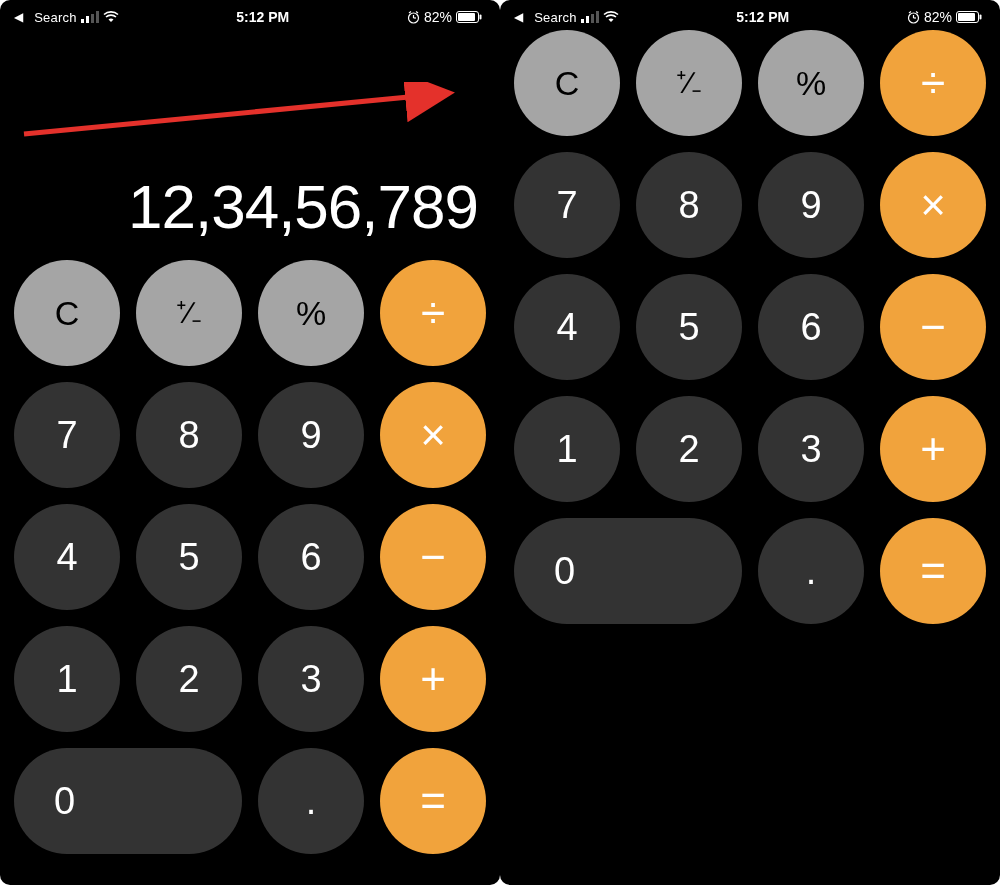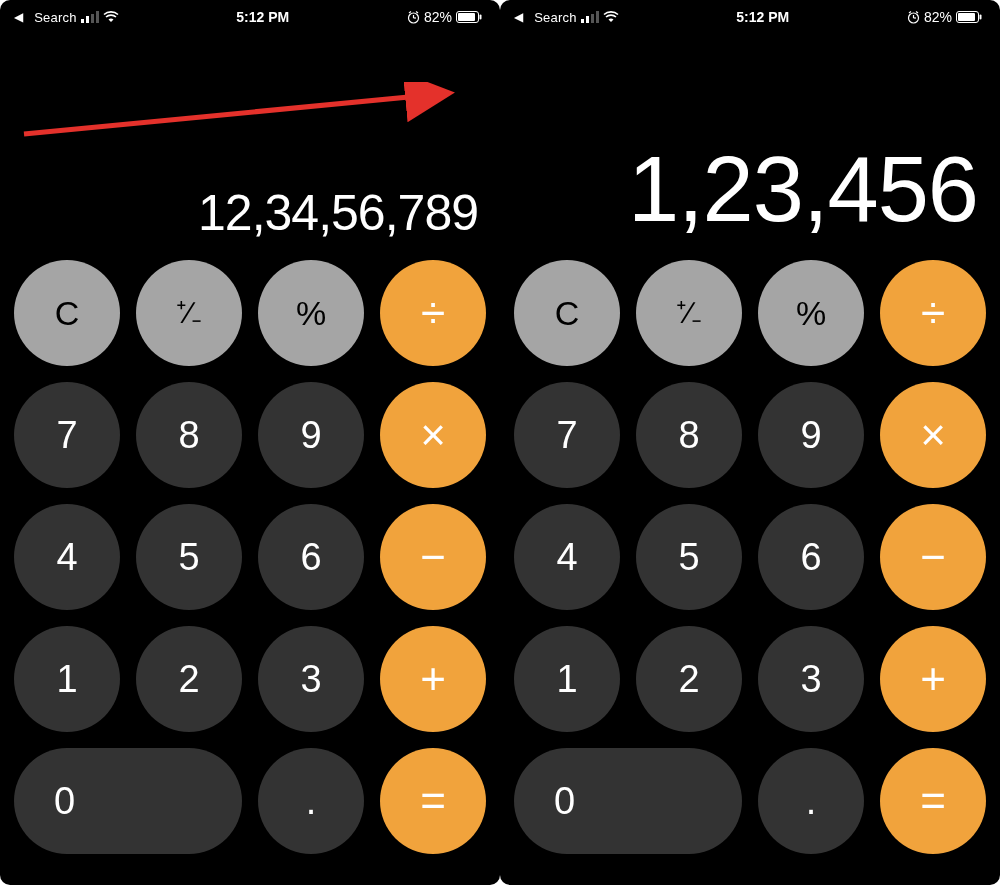--- a/index.html
+++ b/index.html
@@ -15,21 +15,21 @@
   
   .status { height: 30px; display: flex; align-items: center; justify-content: space-between; font-size: 14px; padding: 4px 4px 0 0; }
   .status .left, .status .right { display: flex; align-items: center; gap: 4px; }
   .status .left .back-caret { font-size: 12px; }
   .status .left .search { font-size: 13px; letter-spacing: .2px; margin-left: 7px; }
   .status .center { font-weight: 600; font-size: 14px; }
   .status svg { display: block; }
 
   
   .display-area { flex: 0 0 auto; height: 230px; display: flex; align-items: flex-end; justify-content: flex-end; padding: 0 8px 18px 8px; position: relative; }
-  .display-text { font-size: 50px; font-weight: 300; letter-spacing: -1px; white-space: nowrap; }
+  .display-text { font-size: 62px; font-weight: 300; letter-spacing: -1px; white-space: nowrap; }
 
   
   .arrow-ann { position: absolute; top: 52px; left: 6px; width: 450px; height: 60px; pointer-events: none; }
 
   
   .keypad { flex: 1; display: flex; flex-direction: column; gap: 16px; }
   .row { display: flex; gap: 16px; }
   .btn {
     width: 106px; height: 106px; border-radius: 53px; display: flex; align-items: center; justify-content: center;
     font-size: 38px; font-weight: 400; color: #fff; user-select: none; cursor: pointer;
@@ -193,23 +193,20 @@
           </svg>
         <span>82%</span>
         <svg width="26" height="12" viewBox="0 0 26 12">
             <rect x="0.5" y="0.5" width="22" height="11" rx="2.5" stroke="#fff" fill="none"></rect>
             <rect x="2" y="2" width="17" height="8" rx="1" fill="#fff"></rect>
             <rect x="23.5" y="3.5" width="2" height="5" rx="1" fill="#fff"></rect>
           </svg>
       </div>
     </div>
 
-    <div class="display-area">
-      <div class="display-text" style="font-size:92px">1,23,456</div>
-    </div>
 
     <div class="keypad">
       <div class="row">
         <div class="btn light">
             <span class="sym">C</span>
           </div>
         <div class="btn light">
             <span class="sym" style="font-size:30px">⁺∕₋</span>
           </div>
         <div class="btn light">

